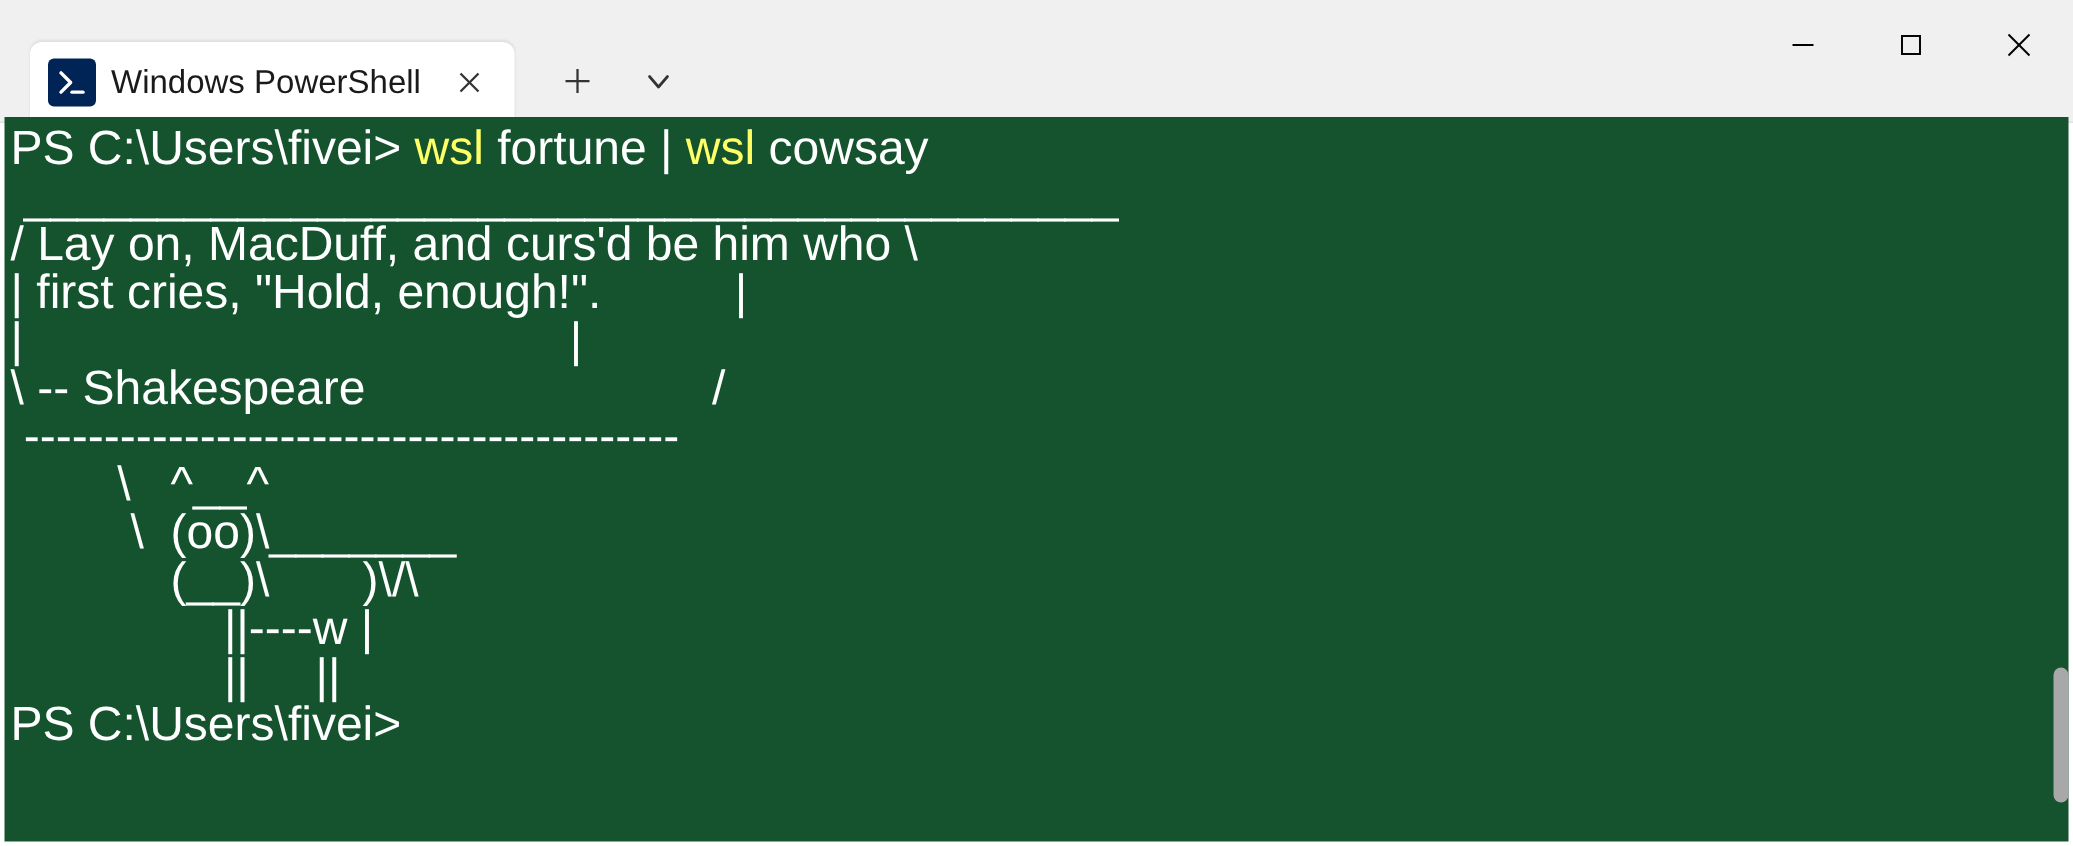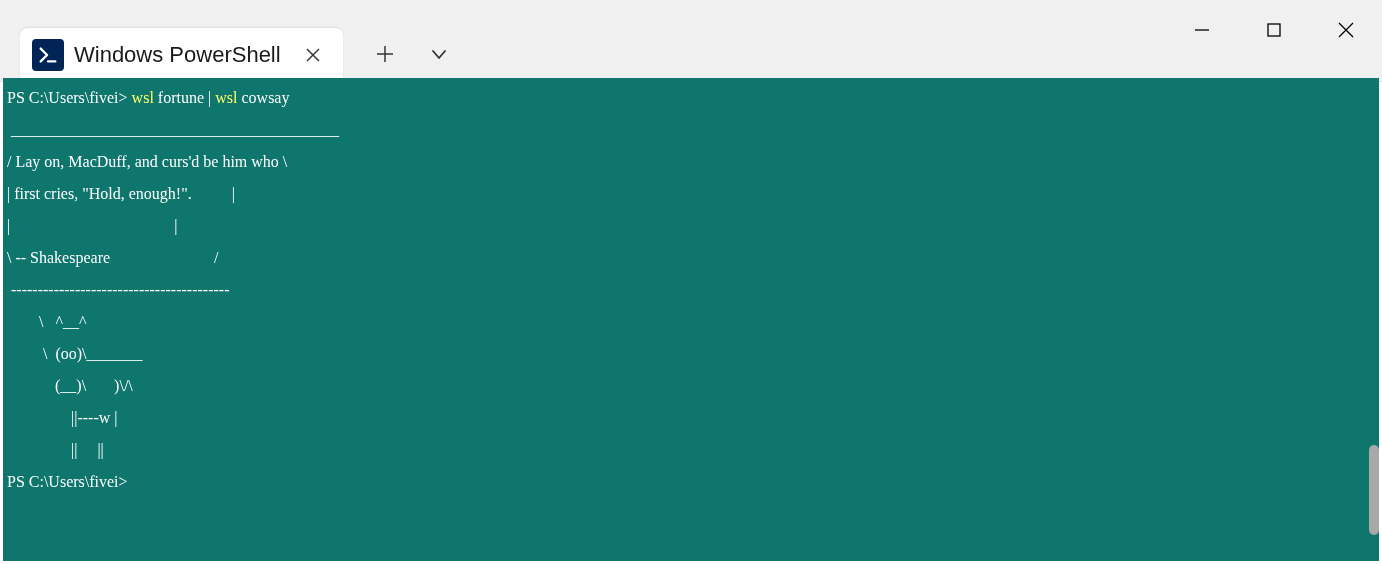--- a/index.html
+++ b/index.html
@@ -95,24 +95,24 @@
       align-items: center;
       justify-content: center;
       cursor: pointer;
     }
     .terminal {
       position: absolute;
       left: 3px;
       right: 3px;
       bottom: 3px;
       top: 78px;
-      background: #0f766e;
+      background: #14532d;
       color: #ffffff;
-      font-family: Liberation Serif, serif;
-      font-size: 16px;
+      font-family: Liberation Sans, sans-serif;
+      font-size: 32px;
       line-height: 32px;
       padding: 4px 4px;
       overflow: hidden;
     }
     .terminal pre {
       font-family: inherit;
       white-space: pre;
     }
     .prompt {
       color: #ffffff;

